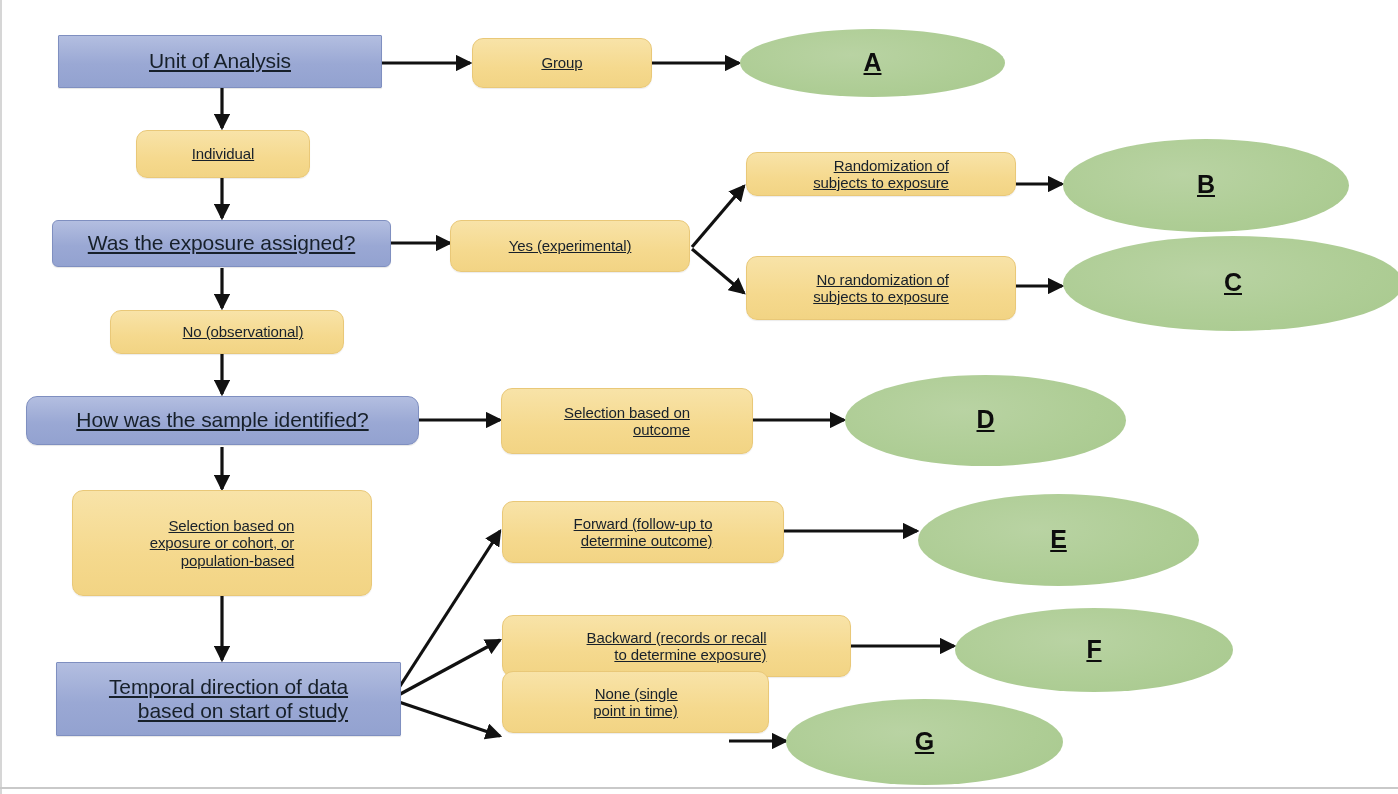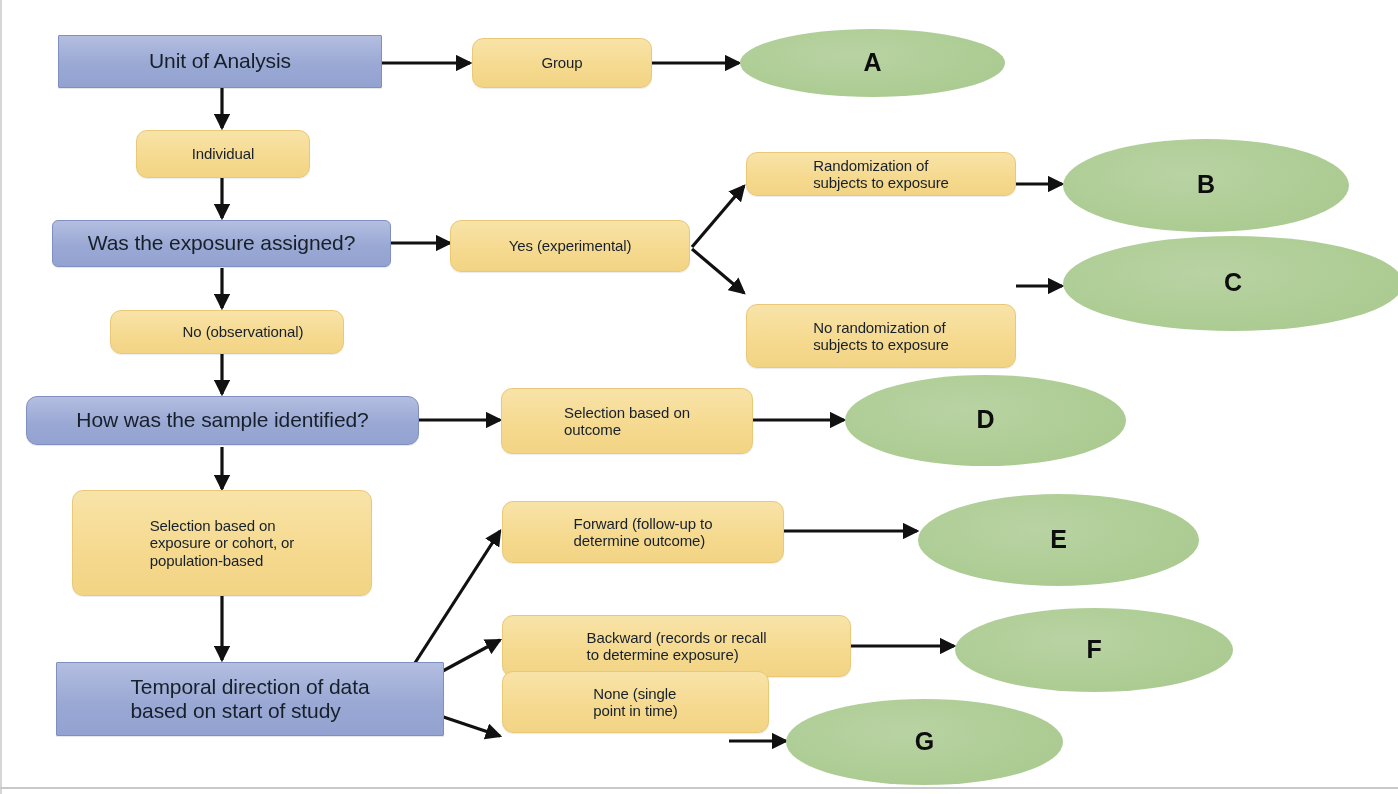--- a/index.html
+++ b/index.html
@@ -34,25 +34,26 @@
     height: 794px;
     background: #d6d6d6;
   }
   
   .node {
     position: absolute;
     box-sizing: border-box;
     display: flex;
     align-items: center;
     justify-content: center;
-    text-align: left;
+    text-align: right;
     color: #17202a;
     line-height: 1.16;
     white-space: pre-line;
     letter-spacing: -0.1px;
+    text-decoration: underline;
   }
   .node.decision {
     background: linear-gradient(180deg, #b3bee0 0%, #9aa8d4 55%, #93a2d0 100%);
     border: 1px solid #7f8fc0;
     border-radius: 1px;
     font-size: 21px;
     box-shadow: 0 1px 1px rgba(0,0,0,0.10);
   }
   .node.option {
     background: linear-gradient(180deg, #f8e3a8 0%, #f5d98e 60%, #f2d484 100%);
@@ -145,21 +146,21 @@
   </div>
 
   <div class="node decision" style="left:52px; top:220px; width:339px; height:47px;border-radius:6px;">
     <span>Was the exposure assigned?</span>
   </div>
 
   <div class="node decision" style="left:26px; top:396px; width:393px; height:49px;border-radius:11px;">
     <span>How was the sample identified?</span>
   </div>
 
-  <div class="node decision" style="left:56px; top:662px; width:388px; height:74px;">
+  <div class="node decision" style="left:56px; top:662px; width:345px; height:74px;">
     <span>Temporal direction of data
 based on start of study</span>
   </div>
 
   <div class="node option" style="left:472px; top:38px; width:180px; height:50px;">
     <span>Group</span>
   </div>
 
   <div class="node option" style="left:136px; top:130px; width:174px; height:48px;">
     <span>Individual</span>
@@ -171,21 +172,21 @@
 
   <div class="node option" style="left:110px; top:310px; width:234px; height:44px;padding-left:32px;">
     <span>No (observational)</span>
   </div>
 
   <div class="node option" style="left:746px; top:152px; width:270px; height:44px;">
     <span>Randomization of
 subjects to exposure</span>
   </div>
 
-  <div class="node option" style="left:746px; top:256px; width:270px; height:64px;margin-top:48px;">
+  <div class="node option" style="left:746px; top:256px; width:270px; height:64px;">
     <span>No randomization of
 subjects to exposure</span>
   </div>
 
   <div class="node option" style="left:501px; top:388px; width:252px; height:66px;">
     <span>Selection based on
 outcome</span>
   </div>
 
   <div class="node option" style="left:72px; top:490px; width:300px; height:106px;">

